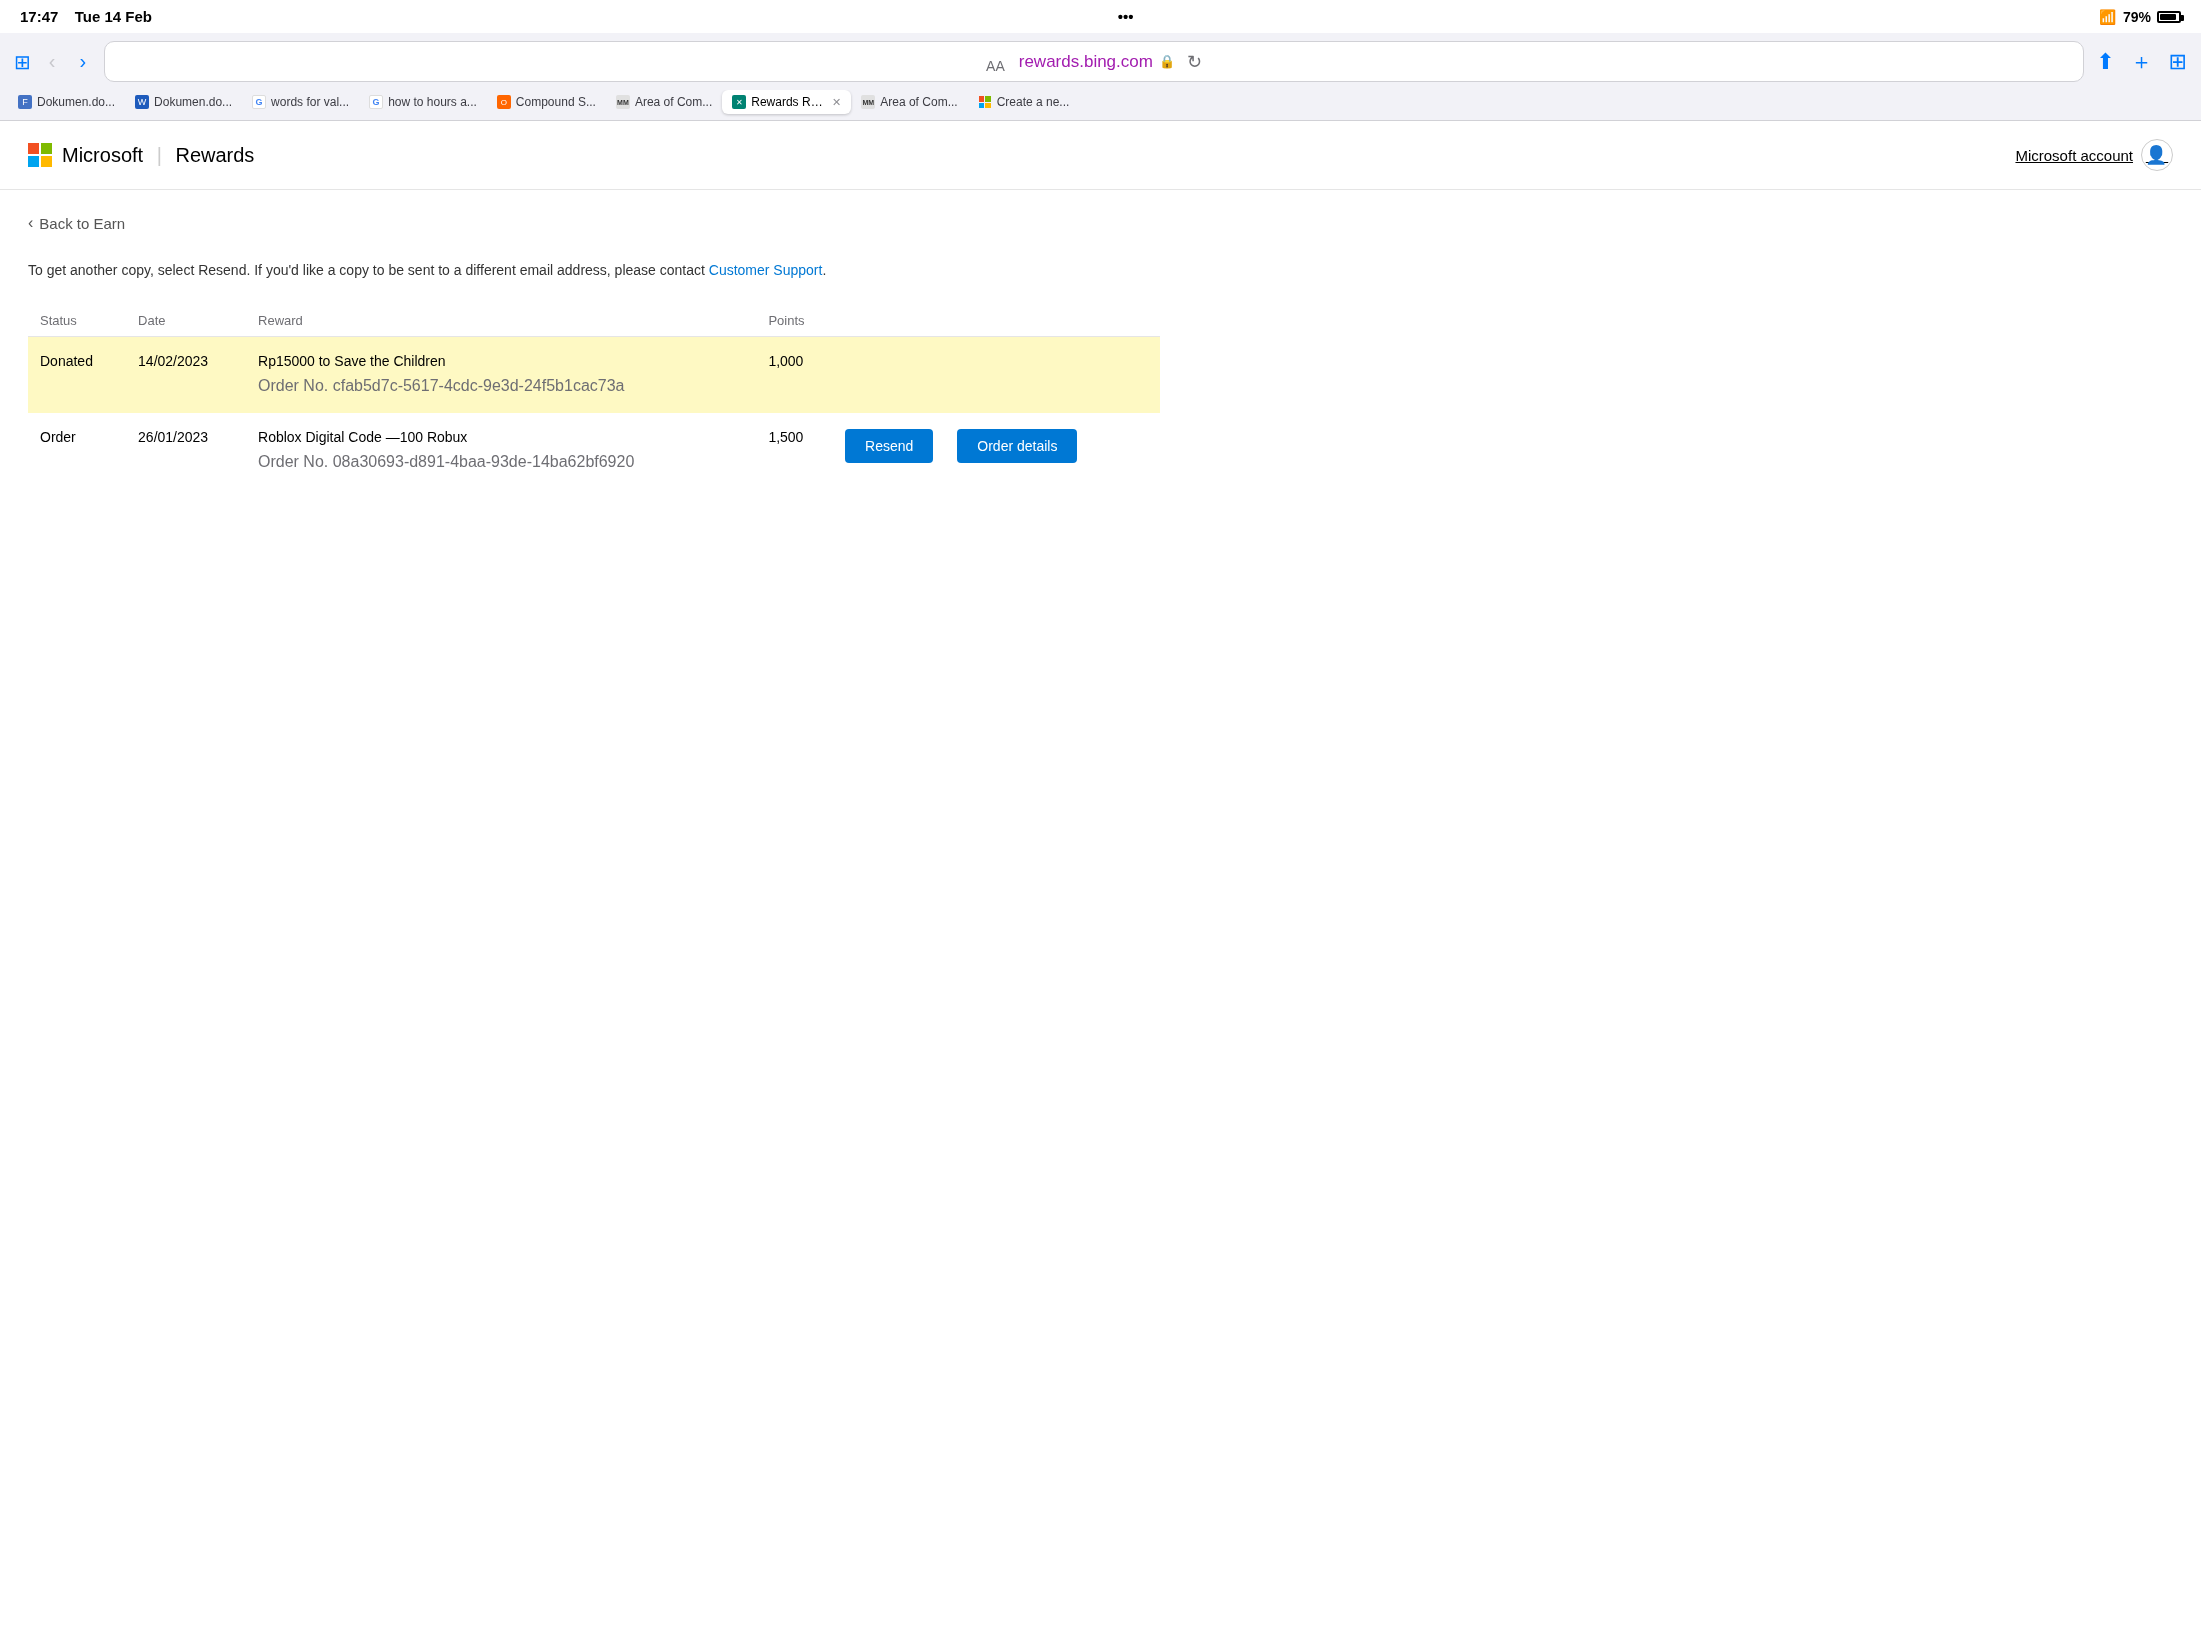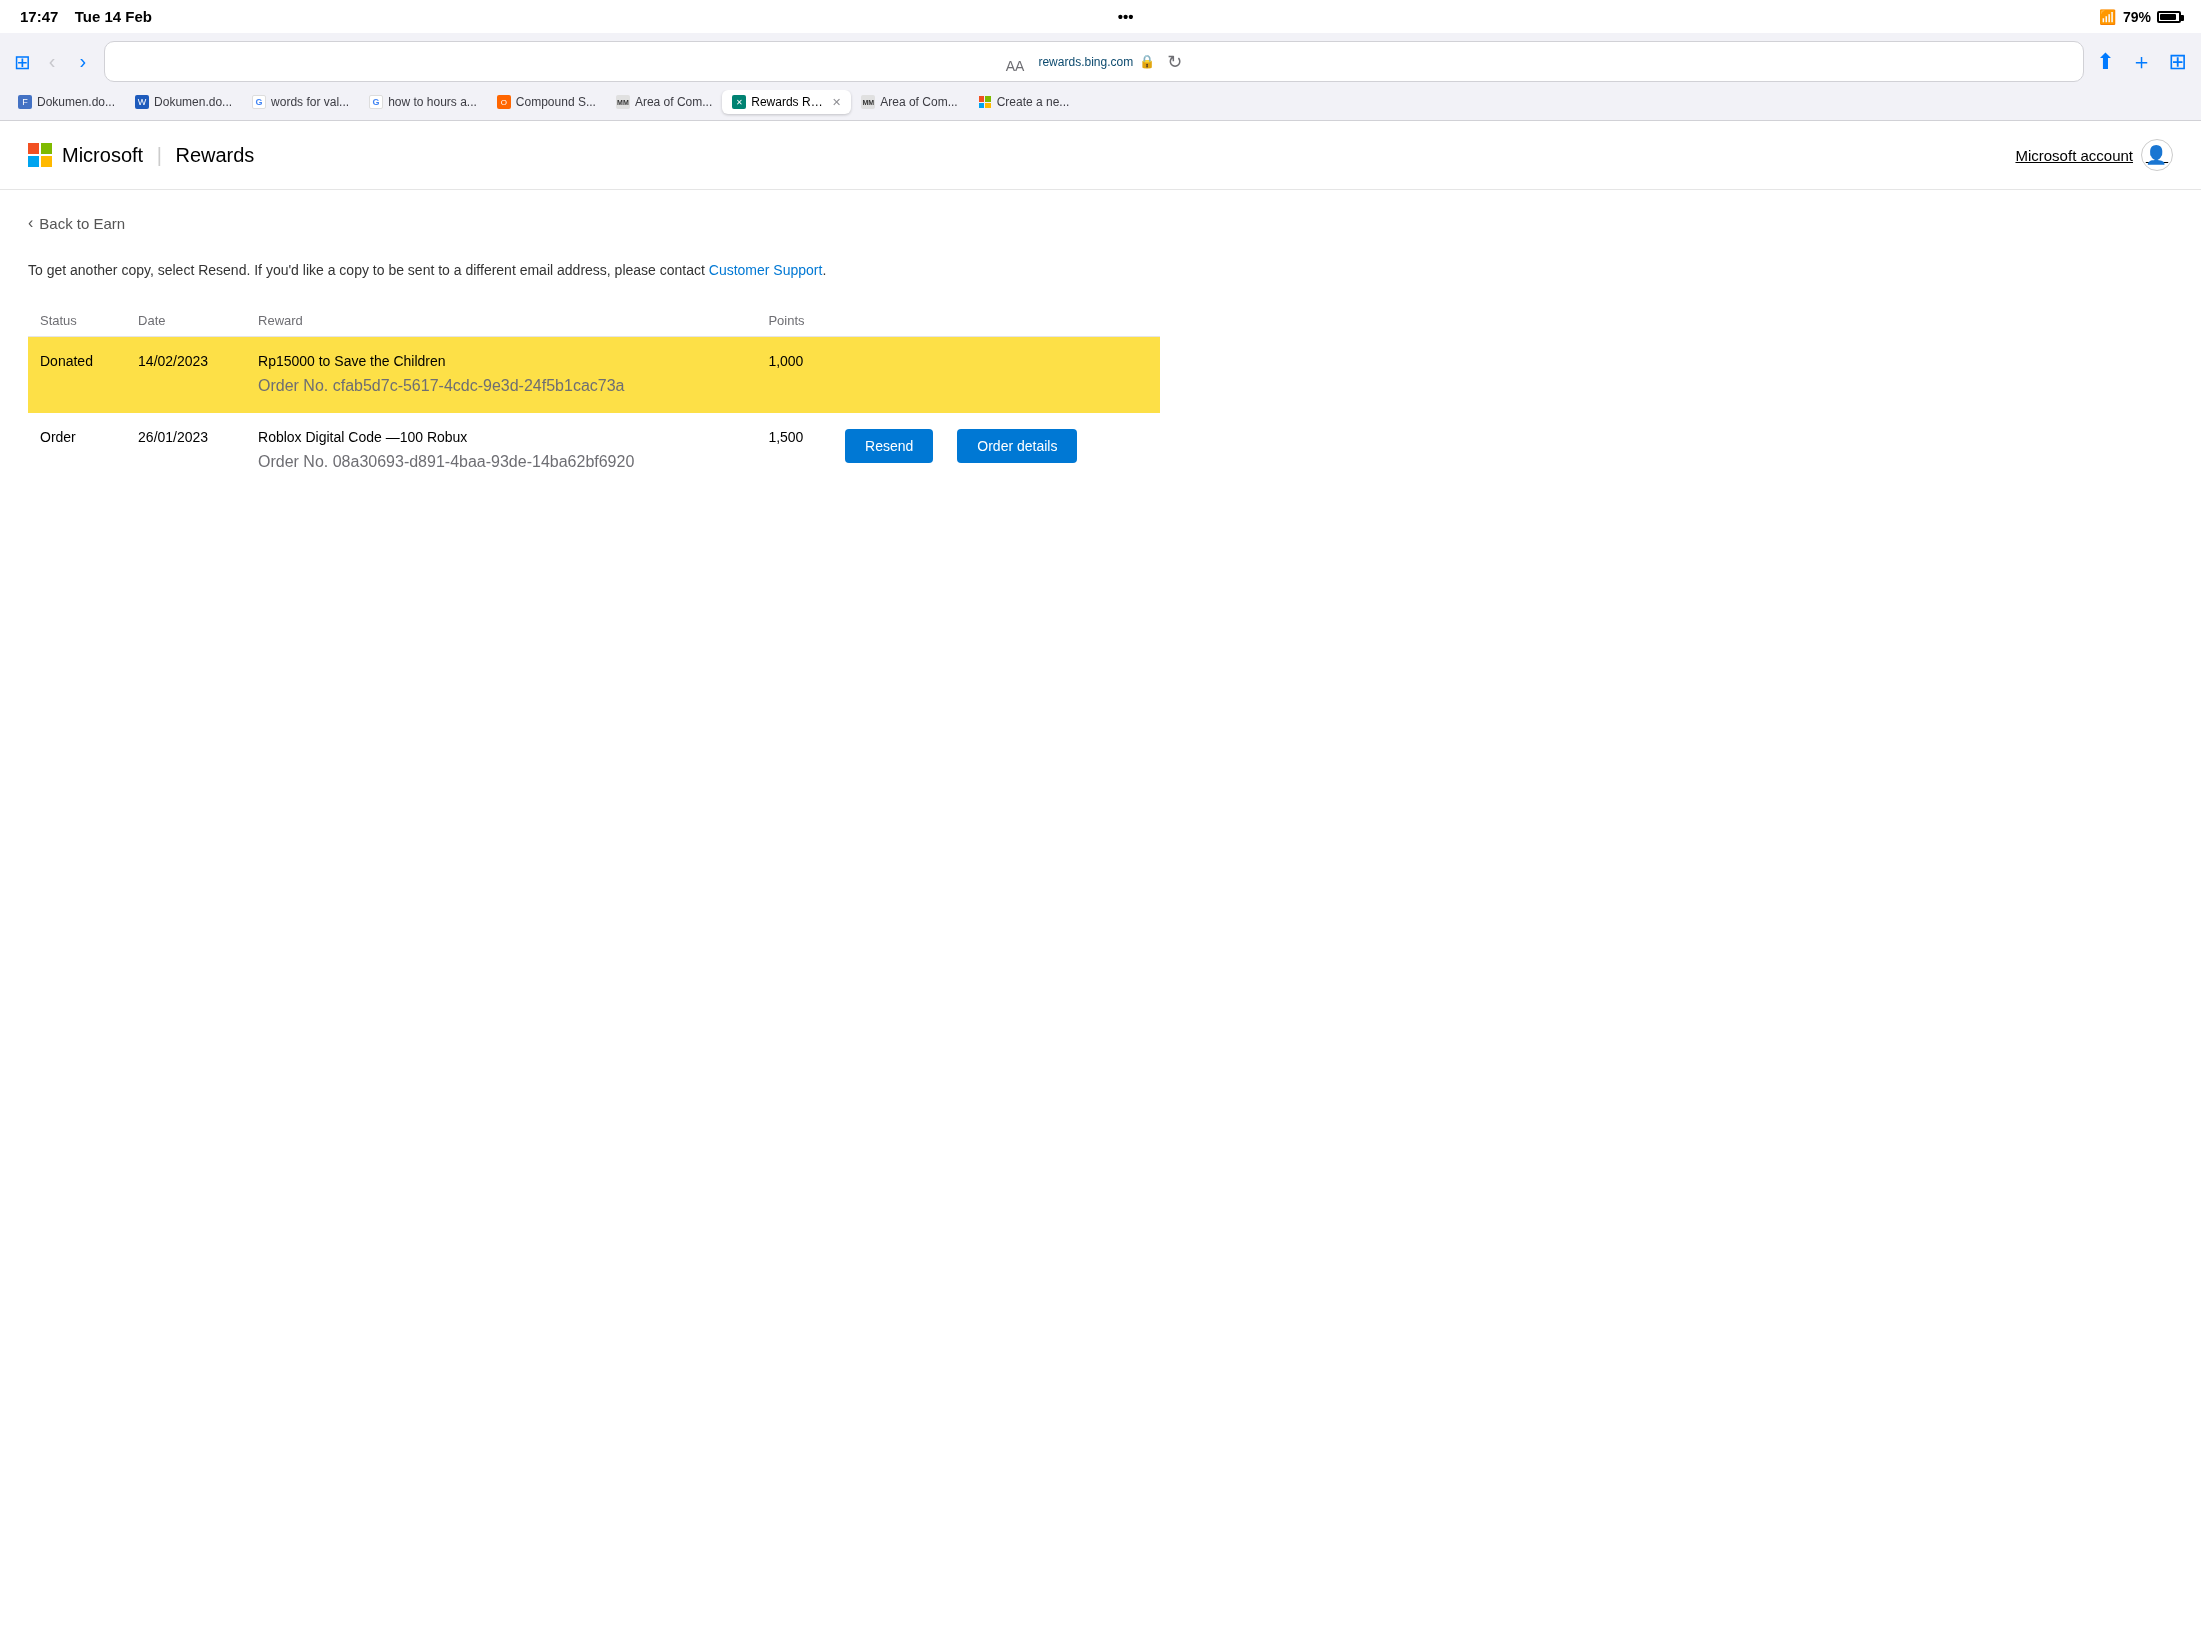--- a/index.html
+++ b/index.html
@@ -74,21 +74,21 @@
       border: 1px solid #d1d1d6;
       border-radius: 10px;
       display: flex;
       align-items: center;
       justify-content: center;
       padding: 7px 12px;
       gap: 6px;
       font-size: 15px;
       color: #000;
     }
-    .address-text { font-size: 12px; color: #0c4a6e; }
+    .address-text { font-size: 17px; color: #a21caf; }
     .lock-icon { font-size: 13px; color: #6e6e73; }
     .aa-text { font-size: 14px; color: #6e6e73; margin-right: 8px; margin-top: 9px; }
     .reload-btn {
       background: none;
       border: none;
       cursor: pointer;
       font-size: 18px;
       color: #6e6e73;
       margin-left: 6px;
     }
@@ -263,21 +263,21 @@
       font-weight: 400;
       color: #6e6e73;
       padding: 8px 12px;
       border-bottom: 1px solid #e5e5e5;
     }
     .order-table td {
       padding: 16px 12px;
       font-size: 14px;
       vertical-align: top;
     }
-    .order-table tr.row-donated td { background: #fde047; }
+    .order-table tr.row-donated td { background: #fef9c3; }
     .order-table tr.row-sent td { background: #fff; }
     .order-no {
       font-size: 16px;
       color: #6e6e73;
       margin-top: 6px;
       line-height: 1.4;
     }
     .action-button {
       background: #0078d4;
       color: #fff;

